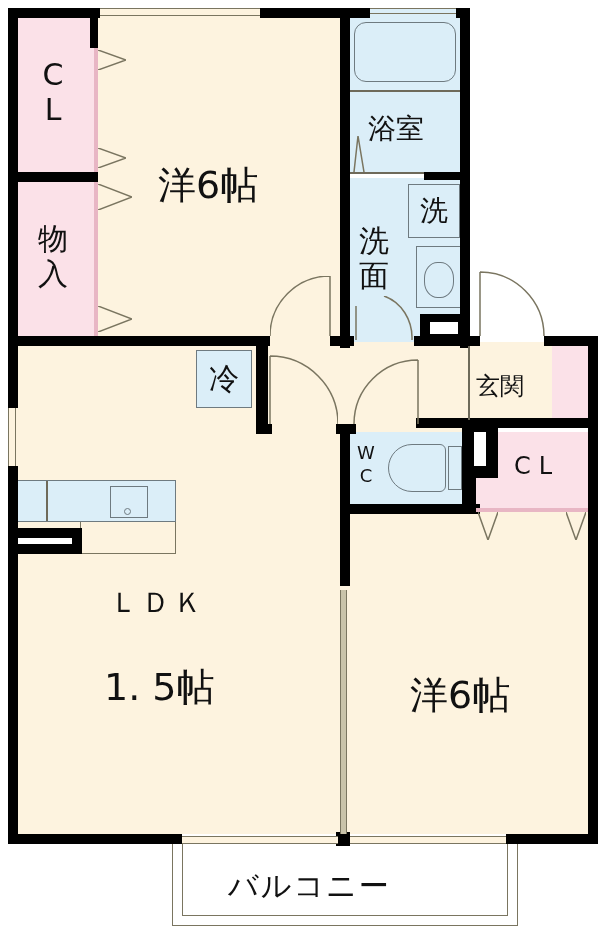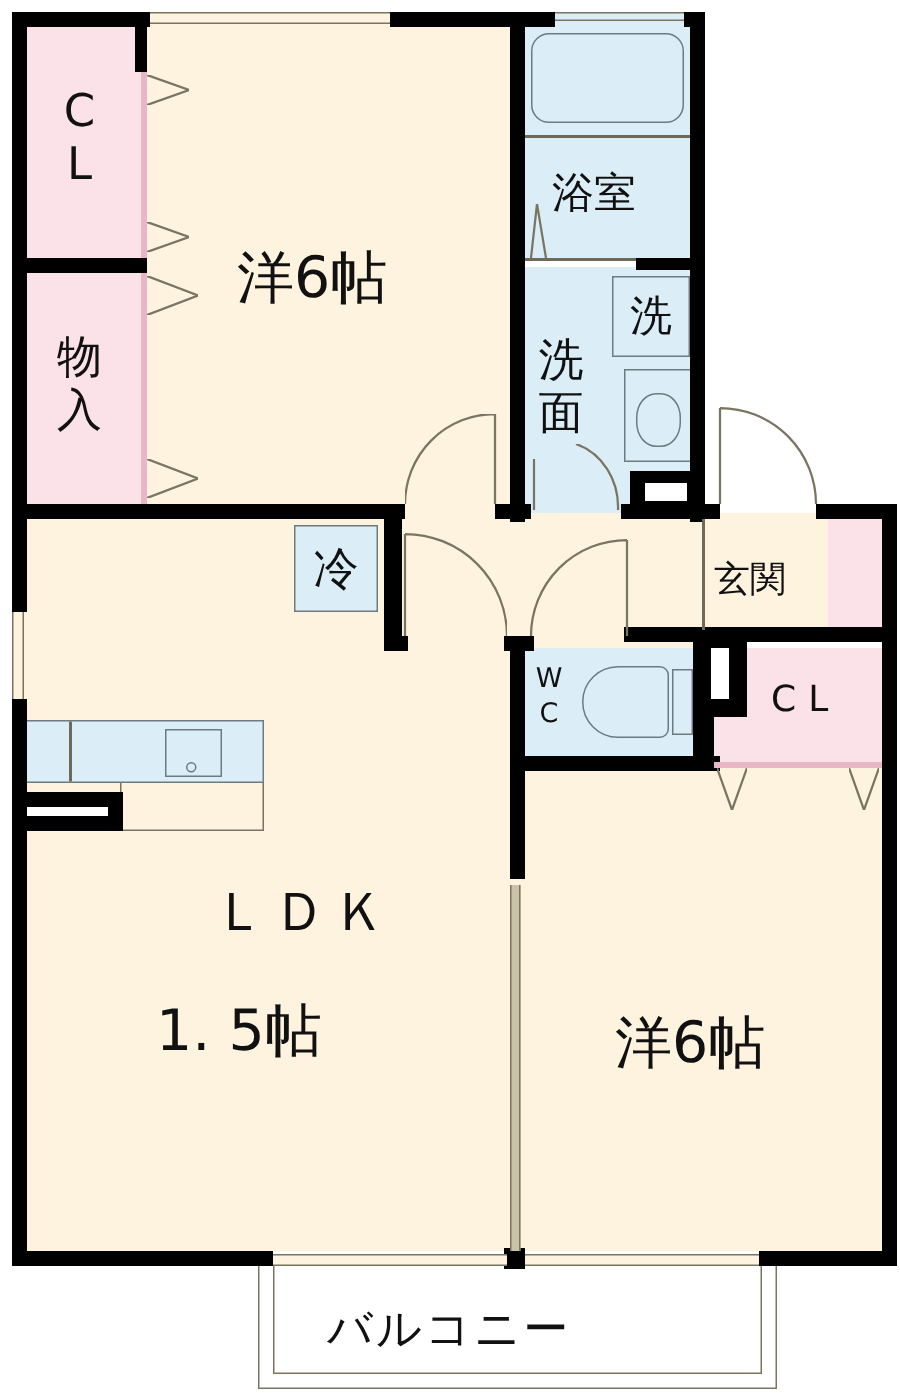--- a/index.html
+++ b/index.html
@@ -177,16 +177,16 @@
   </div>
 <div class="icon-box" style="left:196px;top:350px;width:56px;height:58px;font-size:30px;">
     <span>冷</span>
   </div>
 <div class="label" style="left:476px;top:370px;font-size:24px;">玄関</div>
 <div class="vlabel" style="left:354px;top:442px;width:24px;font-size:18px;line-height:1.25;">
   <div>W</div>
   <div>C</div>
 </div>
 <div class="label" style="left:514px;top:452px;font-size:24px;letter-spacing:8px;">CL</div>
-<div class="label" style="left:110px;top:584px;font-size:36px;letter-spacing:4px;margin-left:32px;">ＬＤＫ</div>
+<div class="label" style="left:110px;top:584px;font-size:28px;letter-spacing:4px;">ＬＤＫ</div>
 <div class="label" style="left:104px;top:662px;font-size:38px;">1. 5帖</div>
 <div class="label" style="left:410px;top:670px;font-size:38px;">洋6帖</div>
-<div class="label" style="left:218px;top:866px;font-size:30px;letter-spacing:2px;">バルコニー</div>
+<div class="label" style="left:228px;top:866px;font-size:30px;letter-spacing:2px;">バルコニー</div>
 
 </body></html>

